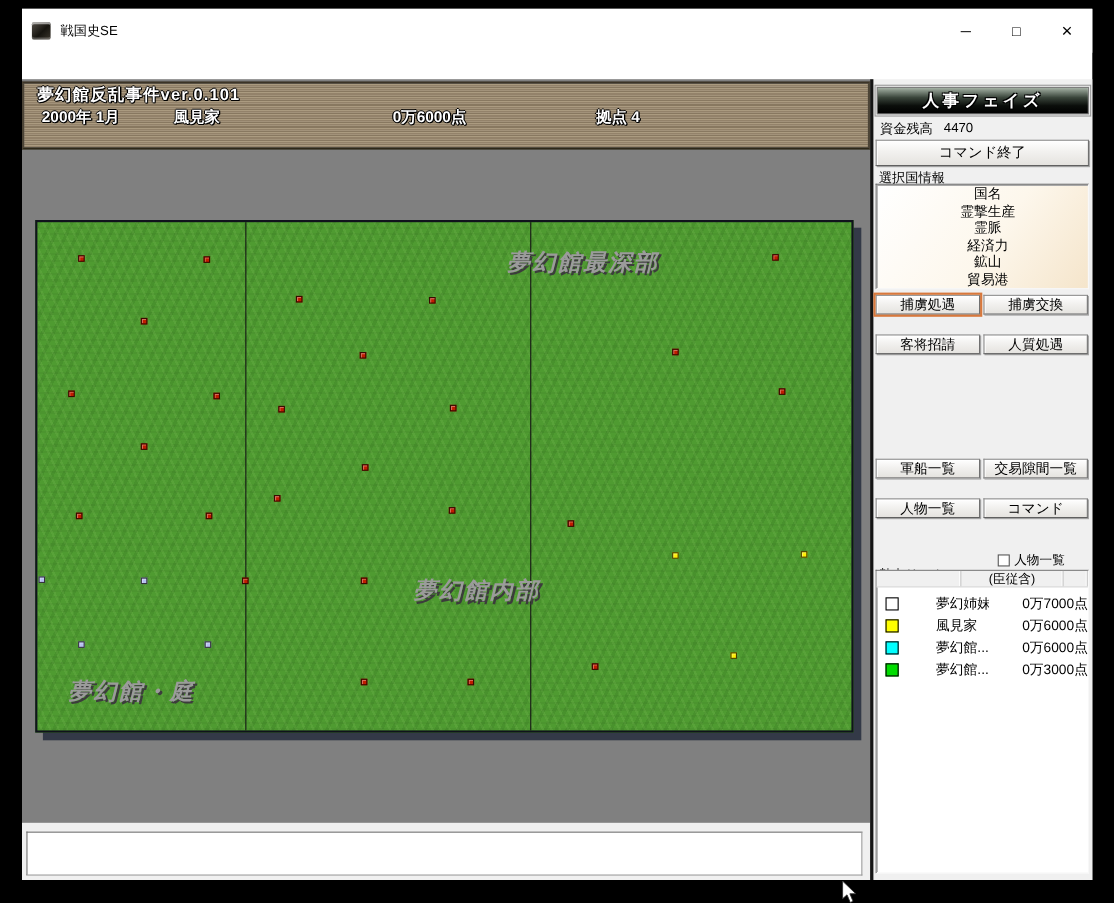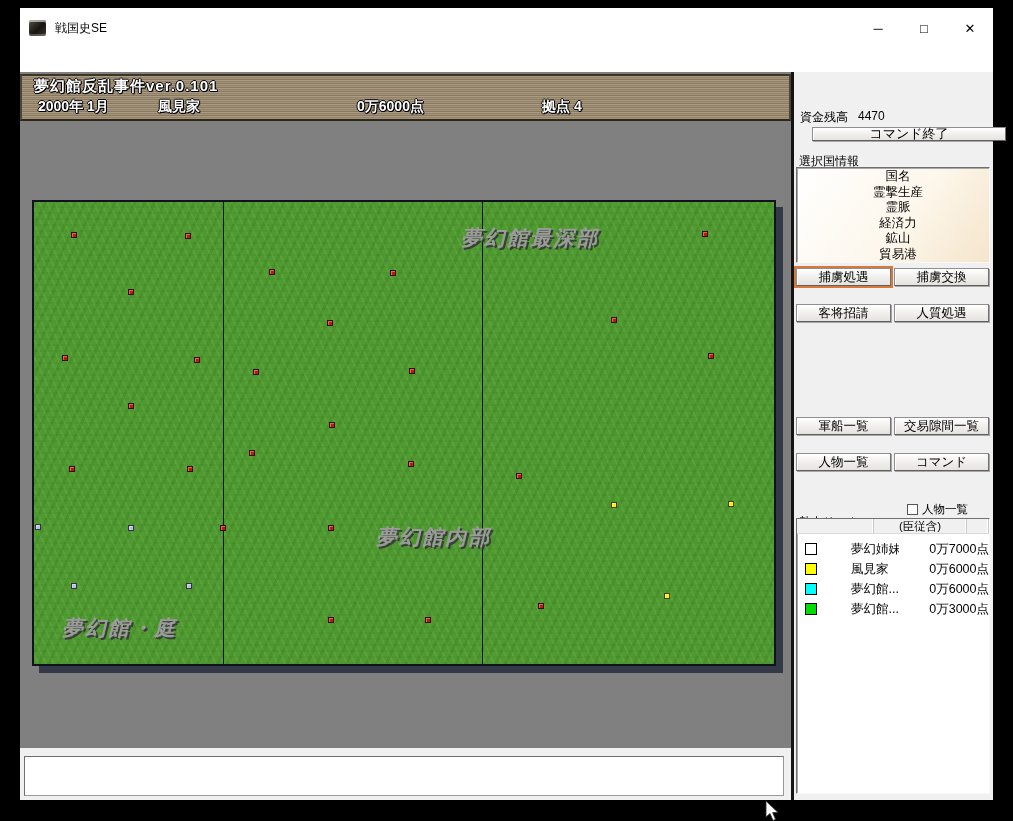--- a/index.html
+++ b/index.html
@@ -22,21 +22,21 @@
   }
   .titlebar-text { margin-left:9px; font-size:12px; color:#000; }
   .win-controls { margin-left:auto; display:flex; height:100%; }
   .win-btn { width:46px; height:100%; display:flex; align-items:center; justify-content:center; font-size:13px; color:#000; }
   
   .menubar { position:absolute; left:0; top:40px; width:100%; height:24px; background:#ffffff; display:flex; align-items:center; padding-left:4px; }
   .menu-item { font-size:11.5px; color:#000; padding:3px 9px; white-space:nowrap; }
   
   .left-area { position:absolute; left:0; top:64px; width:771px; height:728px; background:#808080; }
   .banner {
-    position:absolute; left:0; top:2px; width:771px; height:47px;
+    position:absolute; left:0; top:2px; width:771px; height:62px;
     background:
       repeating-linear-gradient(180deg,#ab9b80 0 1px,#93826a 1px 2px,#a2927a 2px 3px,#887860 3px 4px);
     border-top:2px solid #3c3426; border-bottom:2px solid #2e2818;
     border-left:2px solid #4c4436; border-right:2px solid #4c4436;
     color:#fff; font-weight:bold;
   }
   .banner-row1 { position:absolute; left:12px; top:1px; font-size:15px; letter-spacing:1px;
     text-shadow:-1px 0 #000,1px 0 #000,0 -1px #000,0 1px #000,1px 1px 0 #000; }
   .banner-row2 span { position:absolute; top:22px; font-size:14px;
     text-shadow:-1px 0 #000,1px 0 #000,0 -1px #000,0 1px #000,1px 1px 0 #000; }
@@ -86,21 +86,21 @@
   }
   .funds-row { position:absolute; left:6px; top:37px; font-size:12px; color:#000; }
   .funds-value { position:absolute; left:58px; top:0; }
   .btn {
     background:linear-gradient(180deg,#ffffff 0%,#f2f1ef 45%,#e5e3df 100%);
     border:1px solid #8f8f8f; border-bottom-color:#606060; border-right-color:#707070;
     box-shadow:inset 1px 1px 0 #ffffff, 1px 1px 0 rgba(0,0,0,.30);
     display:flex; align-items:center; justify-content:center;
     font-size:12.5px; color:#000; cursor:default; white-space:nowrap;
   }
-  .btn-end { position:absolute; left:18px; top:55px; width:194px; height:14px; font-size:13px; }
+  .btn-end { position:absolute; left:2px; top:55px; width:194px; height:24px; font-size:13px; }
   .sel-label { position:absolute; left:5px; top:81px; font-size:12px; color:#000; }
   .info-box {
     position:absolute; left:2px; top:95px; width:194px; height:96px;
     background:linear-gradient(125deg,#ffffff 0%,#fdf7ec 55%,#f5e5cb 100%);
     border:1px solid; border-color:#707070 #f8f8f8 #f8f8f8 #707070;
     box-shadow:inset 1px 1px 0 #a8a8a8;
     padding:1px 0 0 10px;
   }
   .info-item { font-size:12.5px; line-height:15.5px; color:#000;text-align:center; }
   .btn-grid { position:absolute; left:2px; display:grid; grid-template-columns:95px 95px; gap:18px 3px; }
@@ -201,20 +201,21 @@
           </div>
       </div>
 
       <div class="status-strip">
         <div class="status-box"></div>
       </div>
     </div>
 
     <div class="right-panel">
 
+      <div class="phase-bar">人事フェイズ</div>
 
       <div class="funds-row">
         <span>資金残高</span>
         <span class="funds-value">4470</span>
       </div>
 
       <div class="btn btn-end">コマンド終了</div>
 
       <div class="sel-label">選択国情報</div>
 

